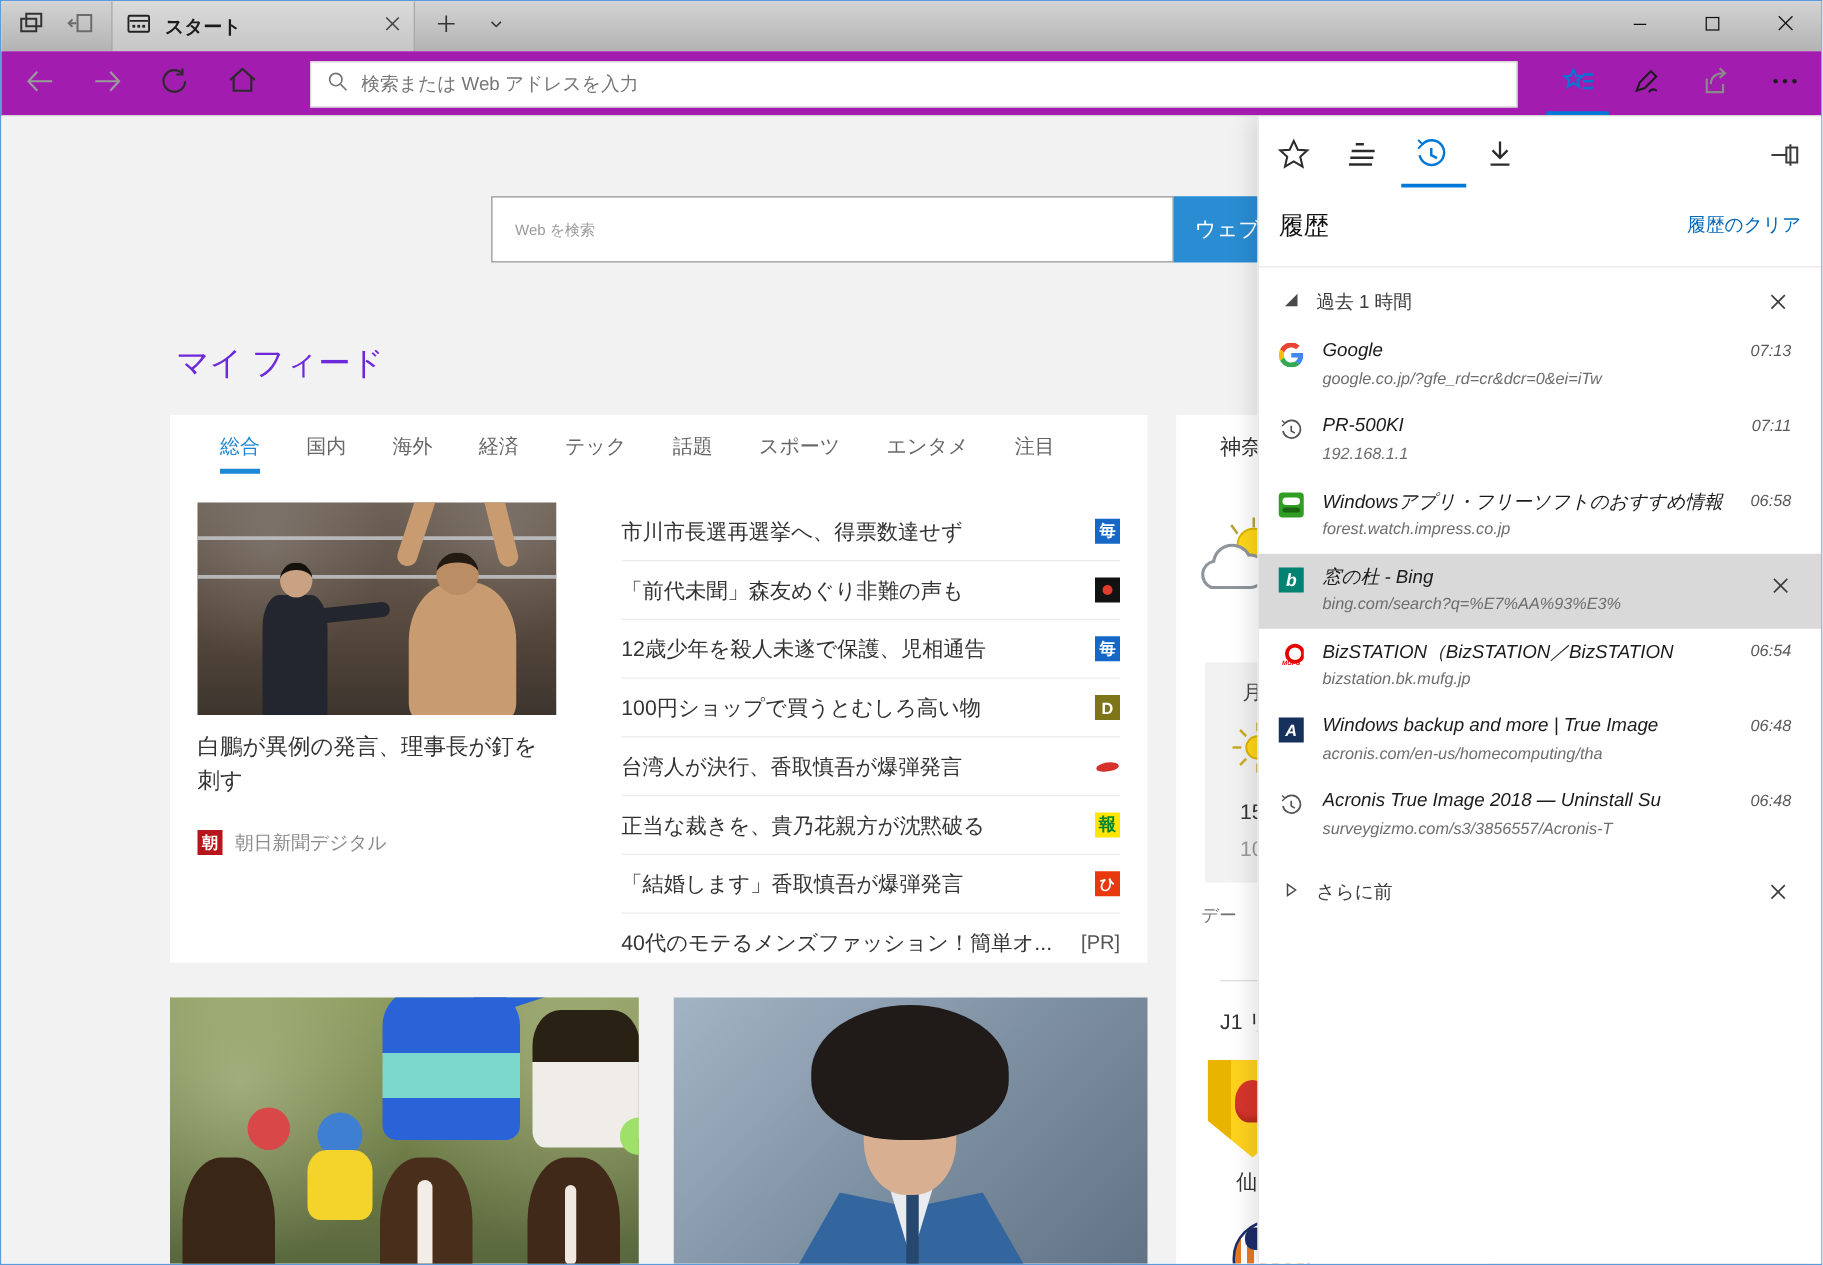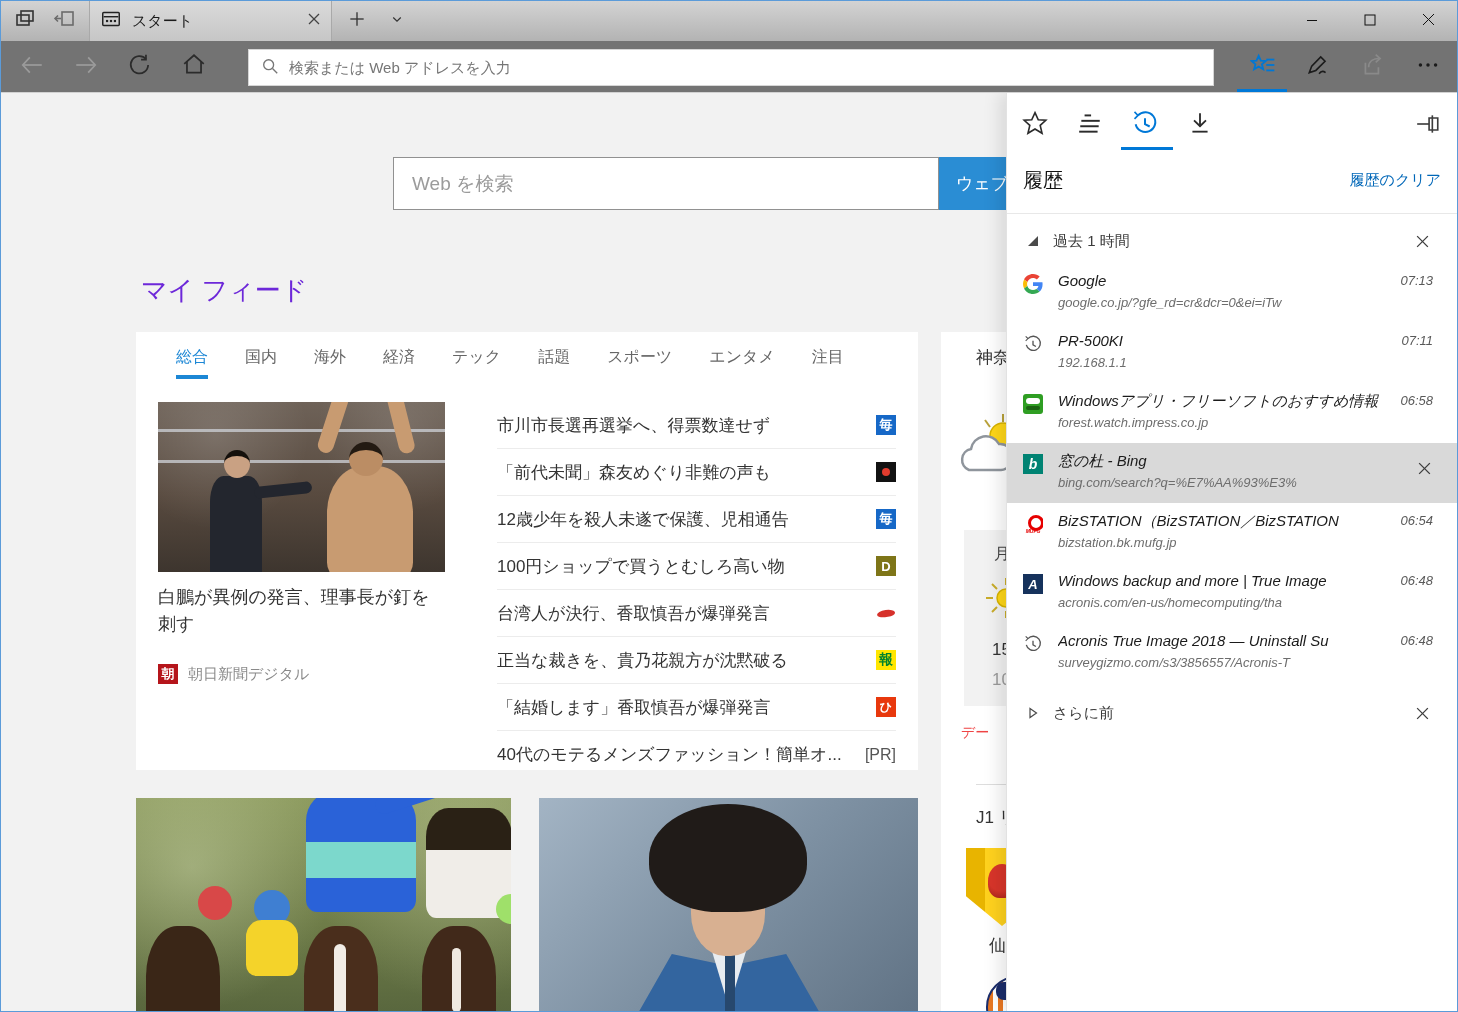--- a/index.html
+++ b/index.html
@@ -6,40 +6,40 @@
   html,body { background:#fff; font-family:"Liberation Sans", sans-serif; }
   .window { position:relative; width:1458px; height:1012px; border:1px solid #5b9bd9; overflow:hidden; background:#f2f2f2; }
 
   
   .titlebar { position:absolute; top:0; left:0; right:0; height:40px;
     background:linear-gradient(180deg,#d3d3d3,#b3b3b3); }
   .tb-btn { position:absolute; top:0; width:40px; height:40px; display:flex; align-items:center; justify-content:center; }
   .tab { position:absolute; left:88px; top:0; width:243px; height:40px;
     background:linear-gradient(180deg,#dadada,#c6c6c6);
     border-left:1px solid #a9a9a9; border-right:1px solid #a9a9a9;
-    display:flex; align-items:center; padding:0 10px; }
+    display:flex; align-items:center; padding:0 10px;font-weight:bold; }
   .tab-title { flex:1; font-size:15px; color:#1b1b1b; margin-left:10px; white-space:nowrap; overflow:hidden; }
   .win-controls { position:absolute; right:0; top:0; height:40px; display:flex; }
   .win-btn { width:58px; height:40px; display:flex; align-items:center; justify-content:center; }
 
   
-  .navbar { position:absolute; top:40px; left:0; right:0; height:52px; background:#737373; border-bottom:1px solid #d2d2d2; }
+  .navbar { position:absolute; top:40px; left:0; right:0; height:52px; background:#a21caf; border-bottom:1px solid #d2d2d2; }
   .nav-btn { position:absolute; top:3px; width:46px; height:46px; display:flex; align-items:center; justify-content:center; }
   .addressbar { position:absolute; left:247px; top:8px; width:966px; height:37px; background:#fff;
     border:1px solid #d6d6d6; display:flex; align-items:center; padding:0 12px; }
   .addressbar input { border:none; outline:none; flex:1; font-size:15px; color:#3b3b3b; margin-left:10px; background:transparent; font-family:"Liberation Sans",sans-serif; }
   .addressbar input::placeholder { color:#767676; }
   .tool-btn { position:absolute; top:3px; width:44px; height:46px; display:flex; align-items:center; justify-content:center; }
   .hub-active-underline { position:absolute; top:48px; width:50px; height:3px; background:#0078d7; }
 
   
   .content { position:absolute; top:92px; left:0; right:0; bottom:0; background:#f2f2f2; overflow:hidden; }
 
   .search-input { position:absolute; left:392px; top:64px; width:546px; height:53px; background:#fff;
-    border:1px solid #919191; font-size:19px; color:#3b3b3b; padding:12px 18px; outline:none; font-family:"Liberation Sans",sans-serif; }
+    border:1px solid #919191; font-size:12px; color:#3b3b3b; padding:12px 18px; outline:none; font-family:"Liberation Sans",sans-serif; }
   .search-input::placeholder { color:#9b9b9b; }
   .search-btn { position:absolute; left:938px; top:64px; width:120px; height:53px; background:#2a8dd4; color:#fff;
     border:none; font-size:17px; display:flex; align-items:center; justify-content:center; white-space:nowrap; overflow:hidden; }
 
   .feed-title { position:absolute; left:140px; top:180px; font-size:26px; font-weight:400; color:#6d28d9; }
 
   .feed-card { position:absolute; left:135px; top:239px; width:782px; height:438px; background:#fff; }
   .feed-tabs { display:flex; align-items:center; height:50px; padding-left:40px; gap:37px; }
   .feed-tab { position:relative; font-size:16px; color:#666; height:48px; display:flex; align-items:center; cursor:pointer; }
   .feed-tab.active { color:#1c87d5; }
@@ -114,21 +114,21 @@
 
   
   .right-rail { position:absolute; left:940px; top:239px; width:250px; bottom:0; background:#fff; overflow:hidden; }
   .rail-region { position:absolute; left:35px; top:14px; font-size:17px; color:#333; white-space:nowrap; }
   .w-big-icon { position:absolute; left:10px; top:76px; }
   .f-box { position:absolute; left:23px; top:198px; width:240px; height:176px; background:#f2f2f2; }
   .f-day { position:absolute; left:30px; top:14px; font-size:16px; color:#444; }
   .f-sun { position:absolute; left:20px; top:46px; }
   .f-high { position:absolute; left:28px; top:110px; font-size:17px; color:#333; }
   .f-low { position:absolute; left:28px; top:140px; font-size:17px; color:#9a9a9a; }
-  .rail-data { position:absolute; left:20px; top:392px; font-size:14px; color:#ef4444; white-space:nowrap; }
+  .rail-data { position:absolute; left:20px; top:392px; font-size:14px; color:#737373; white-space:nowrap; }
   .rail-sep { position:absolute; left:35px; right:0; top:452px; border-top:1px solid #ddd; }
   .rail-league { position:absolute; left:35px; top:474px; font-size:17px; color:#333; white-space:nowrap; }
   .crest1 { position:absolute; left:25px; top:516px; width:72px; height:78px;
     clip-path:polygon(0 0,100% 0,100% 62%,50% 100%,0 62%);
     background:linear-gradient(90deg,#e8b400 0 26%, #ffd21e 26% 72%, #1d3f9e 72% 100%); }
   .crest1::after { content:""; position:absolute; left:22px; top:16px; width:28px; height:34px; background:radial-gradient(circle at 50% 40%, #d8352a 0 55%, #a02218 100%); border-radius:50% 50% 40% 40%; }
   .rail-club { position:absolute; left:48px; top:602px; font-size:17px; color:#333; }
   .crest2 { position:absolute; left:45px; top:644px; width:62px; height:62px; border-radius:50%;
     background:repeating-linear-gradient(90deg,#e87722 0 5px, #fff 5px 10px); border:2px solid #1b2d6b; }
   .crest2::before { content:""; position:absolute; left:8px; top:4px; width:44px; height:18px; background:#1b2d6b; border-radius:8px; }

